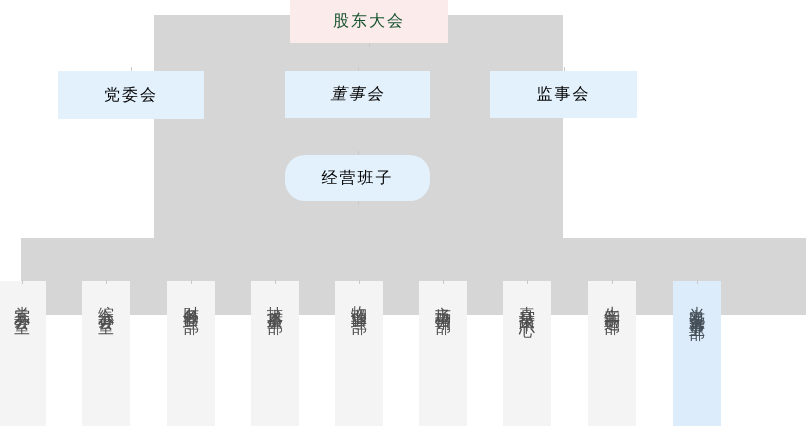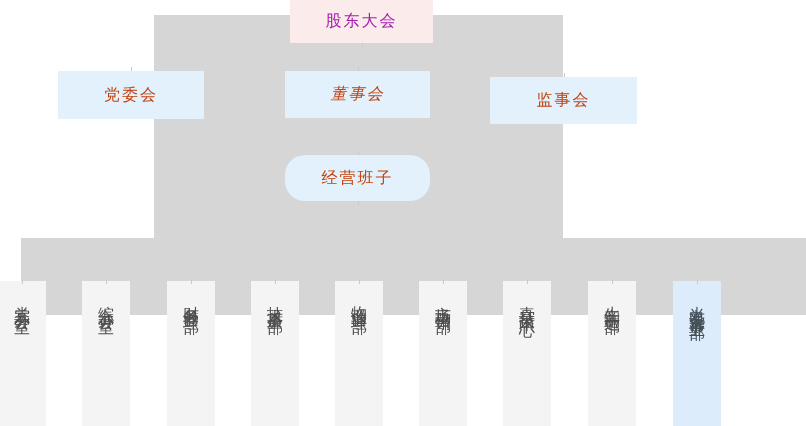--- a/index.html
+++ b/index.html
@@ -31,39 +31,39 @@
   .node {
     position: absolute;
     display: flex;
     align-items: center;
     justify-content: center;
     font-size: 16px;
     letter-spacing: 2px;
   }
   .node-top {
     left: 290px; top: 0;
-    width: 143px; height: 43px;
+    width: 158px; height: 43px;
     background: #fcebeb;
-    color: #a21caf;
+    color: #14532d;
   }
   .node-top::after {            
     content: "";
     position: absolute;
     left: 50%; bottom: -4px;
     width: 1px; height: 4px;
     background: #c9c9c9;
   }
   .node-blue {
     background: #e3f1fc;
-    color: #c2410c;
+    color: #000000;
     text-align: right;
   }
   .node-party       { left: 58px;  top: 71px;  width: 146px; height: 48px; }
   .node-board       { left: 285px; top: 71px;  width: 145px; height: 47px; font-style: italic; }
-  .node-supervisory { left: 490px; top: 71px;  width: 147px; height: 47px; margin-top: 6px; }
+  .node-supervisory { left: 490px; top: 71px;  width: 147px; height: 47px; }
   .node-management  { left: 285px; top: 155px; width: 145px; height: 46px; border-radius: 20px; }
   .node-blue::before {          
     content: "";
     position: absolute;
     left: 50%; top: -4px;
     width: 1px; height: 4px;
     background: #c9c9c9;
   }
   .node-management::after {
     content: "";

